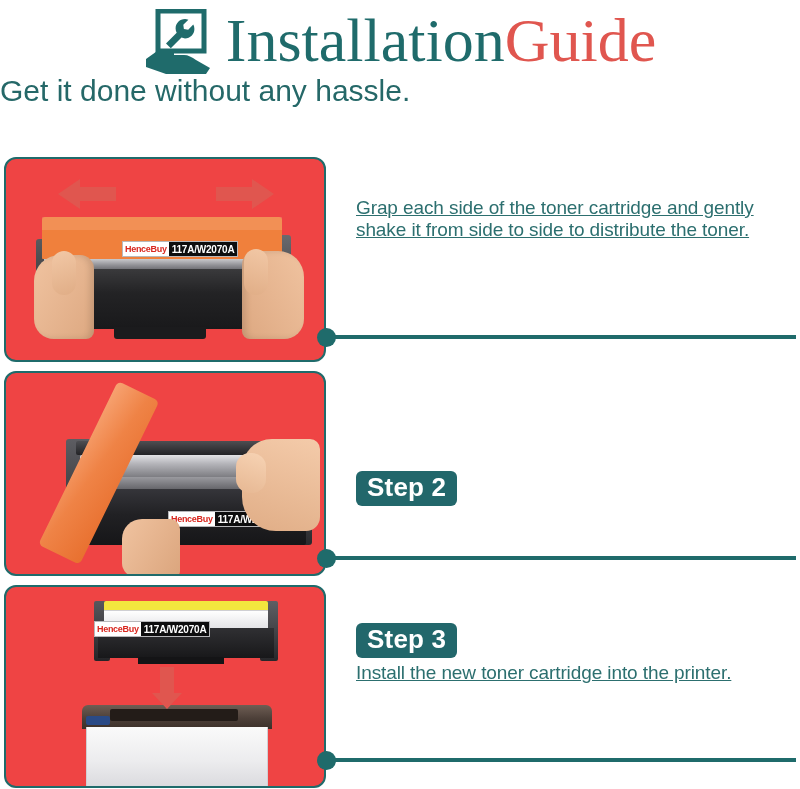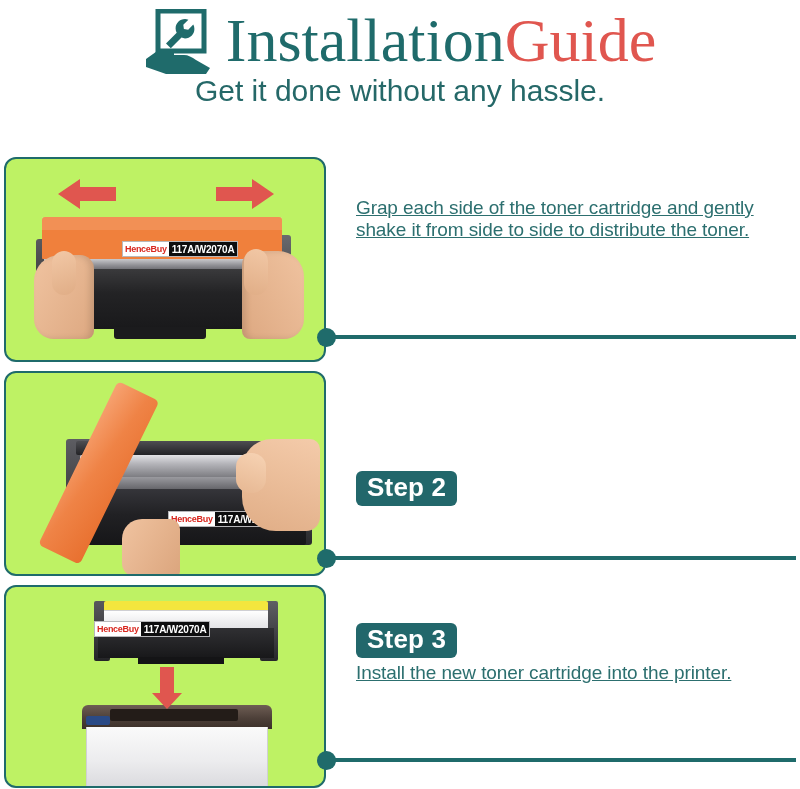--- a/index.html
+++ b/index.html
@@ -44,21 +44,20 @@
     letter-spacing: 0px;
     white-space: nowrap;
   }
   .title-main { color: #1f6b6b; }
   .title-accent { color: #e0564f; }
 
   .subtitle {
     position: absolute;
     top: 74px; left: 0;
     width: 800px;
-    text-align: center;
     font-size: 30px;
     color: #256868;
     font-family: "Liberation Sans", sans-serif;
     letter-spacing: 0px;
   }
 
   
   .step-row {
     position: absolute;
     left: 0;
@@ -70,21 +69,21 @@
 
   
   .panel {
     position: absolute;
     left: 4px;
     top: 0;
     width: 322px;
     height: 100%;
     border: 2px solid #1f6b6b;
     border-radius: 12px;
-    background: #bef264;
+    background: #ef4444;
     overflow: hidden;
   }
 
   
   .connector-dot {
     position: absolute;
     width: 19px; height: 19px;
     border-radius: 50%;
     background: #1f6b6b;
     left: 317px;

